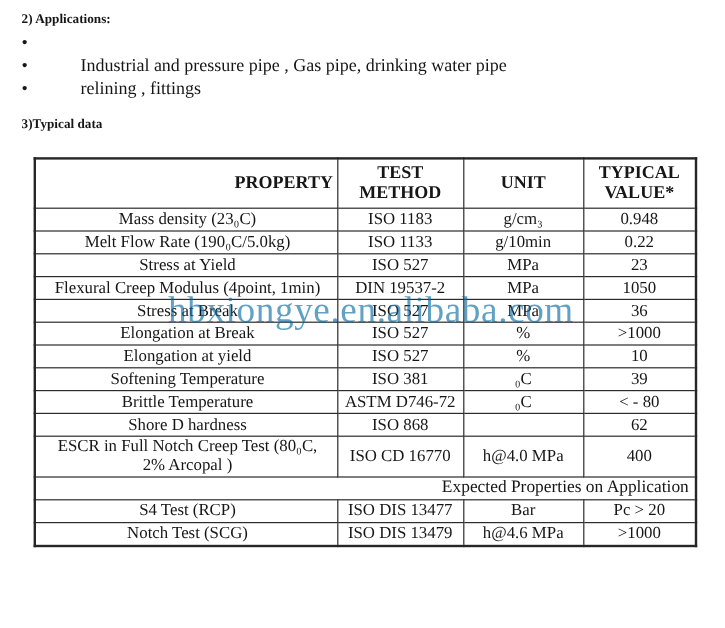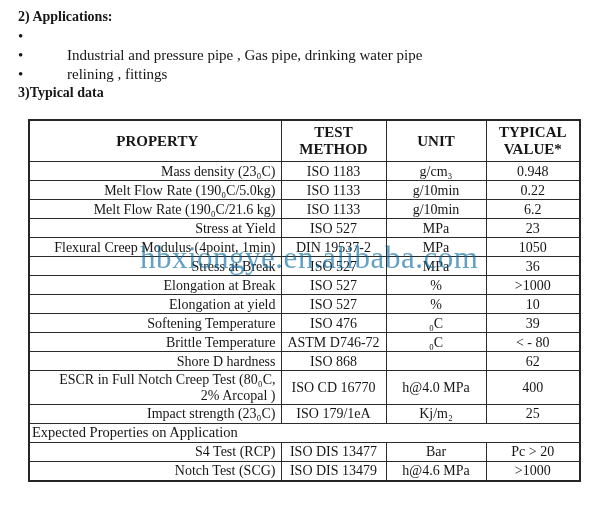--- a/index.html
+++ b/index.html
@@ -12,41 +12,42 @@
     height: 523px;
     position: relative;
     overflow: hidden;
     font-family: "Liberation Serif", "DejaVu Serif", serif;
     color: #161616;
   }
   .top-section {
     padding: 7px 0 0 18px;
   }
   .heading {
-    font-size: 14px;
+    font-size: 11px;
     font-weight: bold;
     margin: 0;
     line-height: 19px;
   }
   ul.apps-list {
     list-style: none;
     margin: 1px 0 0 0;
     padding: 0;
   }
   ul.apps-list li {
     display: flex;
     font-size: 15px;
     line-height: 18.8px;
   }
   ul.apps-list .bullet {
     display: inline-block;
     width: 49px;
     flex: 0 0 49px;
   }
   .typical-heading {
+    margin-top: 12px;
   }
   table.data-table {
     border-collapse: collapse;
     table-layout: fixed;
     width: 551px;
     margin: 17px 0 0 28px;
     border: 2px solid #262626;
   }
   table.data-table th,
   table.data-table td {
@@ -56,37 +57,37 @@
   table.data-table th {
     font-size: 15px;
     font-weight: bold;
     text-align: center;
     vertical-align: middle;
     line-height: 17px;
     padding: 2px 3px;
     height: 36px;
   }
   table.data-table th.col-property {
-    text-align: center;
+    text-align: right;
     padding-left: 7px;
   }
   table.data-table td {
     font-size: 14px;
     line-height: 15.2px;
     padding: 1px 5px;
     height: 16px;
     text-align: center;
     vertical-align: middle;
   }
   table.data-table td.col-property {
+    text-align: center;
+    padding-left: 7px;
+  }
+  table.data-table td.section-cell {
     text-align: right;
-    padding-left: 7px;
-  }
-  table.data-table td.section-cell {
-    text-align: left;
     padding-left: 2px;
     font-size: 14.5px;
   }
   .watermark {
     position: absolute;
     left: 140px;
     top: 240px;
     font-size: 31px;
     color: #0369a1;
     opacity: 0.62;
@@ -140,26 +141,20 @@
         <td class="col-unit">g/cm₃</td>
         <td class="col-value">0.948</td>
       </tr>
       <tr>
         <td class="col-property">Melt Flow Rate (190₀C/5.0kg)</td>
         <td class="col-method">ISO 1133</td>
         <td class="col-unit">g/10min</td>
         <td class="col-value">0.22</td>
       </tr>
       <tr>
-        <td class="col-property">Melt Flow Rate (190₀C/21.6 kg)</td>
-        <td class="col-method">ISO 1133</td>
-        <td class="col-unit">g/10min</td>
-        <td class="col-value">6.2</td>
-      </tr>
-      <tr>
         <td class="col-property">Stress at Yield</td>
         <td class="col-method">ISO 527</td>
         <td class="col-unit">MPa</td>
         <td class="col-value">23</td>
       </tr>
       <tr>
         <td class="col-property">Flexural Creep Modulus (4point, 1min)</td>
         <td class="col-method">DIN 19537-2</td>
         <td class="col-unit">MPa</td>
         <td class="col-value">1050</td>
@@ -177,21 +172,21 @@
         <td class="col-value">&gt;1000</td>
       </tr>
       <tr>
         <td class="col-property">Elongation at yield</td>
         <td class="col-method">ISO 527</td>
         <td class="col-unit">%</td>
         <td class="col-value">10</td>
       </tr>
       <tr>
         <td class="col-property">Softening Temperature</td>
-        <td class="col-method">ISO 476</td>
+        <td class="col-method">ISO 381</td>
         <td class="col-unit">₀C</td>
         <td class="col-value">39</td>
       </tr>
       <tr>
         <td class="col-property">Brittle Temperature</td>
         <td class="col-method">ASTM D746-72</td>
         <td class="col-unit">₀C</td>
         <td class="col-value">&lt; - 80</td>
       </tr>
       <tr>
@@ -200,26 +195,20 @@
         <td class="col-unit"></td>
         <td class="col-value">62</td>
       </tr>
       <tr>
         <td class="col-property">ESCR in Full Notch Creep Test (80₀C, 2% Arcopal )</td>
         <td class="col-method">ISO CD 16770</td>
         <td class="col-unit">h@4.0 MPa</td>
         <td class="col-value">400</td>
       </tr>
       <tr>
-        <td class="col-property">Impact strength (23₀C)</td>
-        <td class="col-method">ISO 179/1eA</td>
-        <td class="col-unit">Kj/m₂</td>
-        <td class="col-value">25</td>
-      </tr>
-      <tr>
         <td colspan="4" class="section-cell">Expected Properties on Application</td>
       </tr>
       <tr>
         <td class="col-property">S4 Test (RCP)</td>
         <td class="col-method">ISO DIS 13477</td>
         <td class="col-unit">Bar</td>
         <td class="col-value">Pc &gt; 20</td>
       </tr>
       <tr>
         <td class="col-property">Notch Test (SCG)</td>

